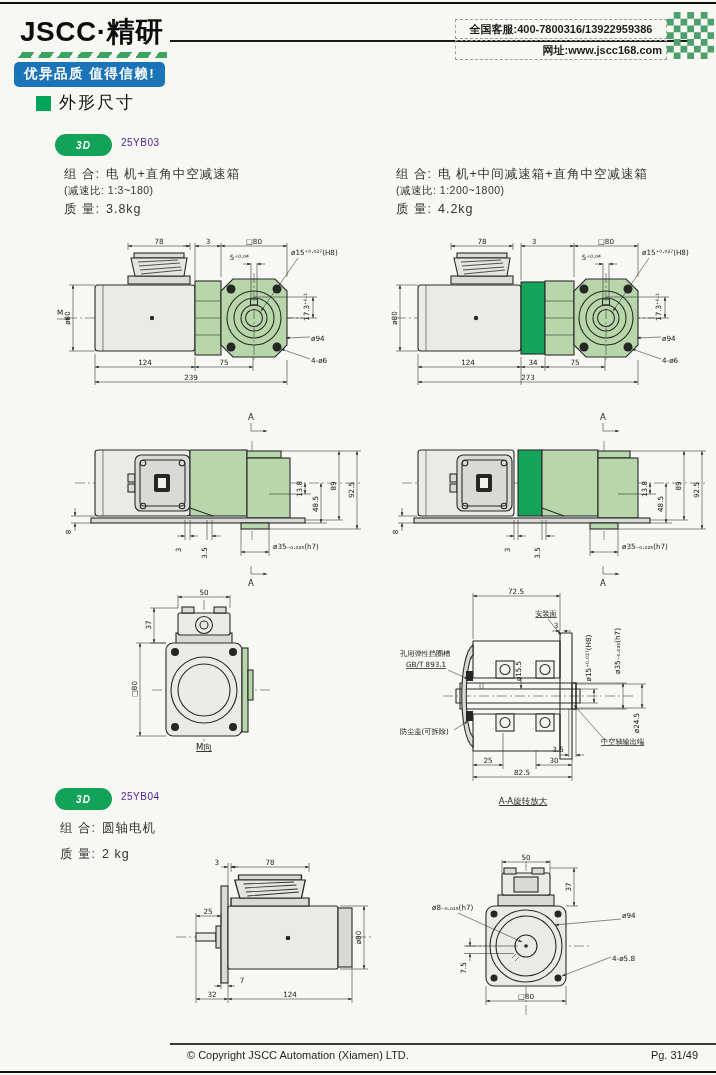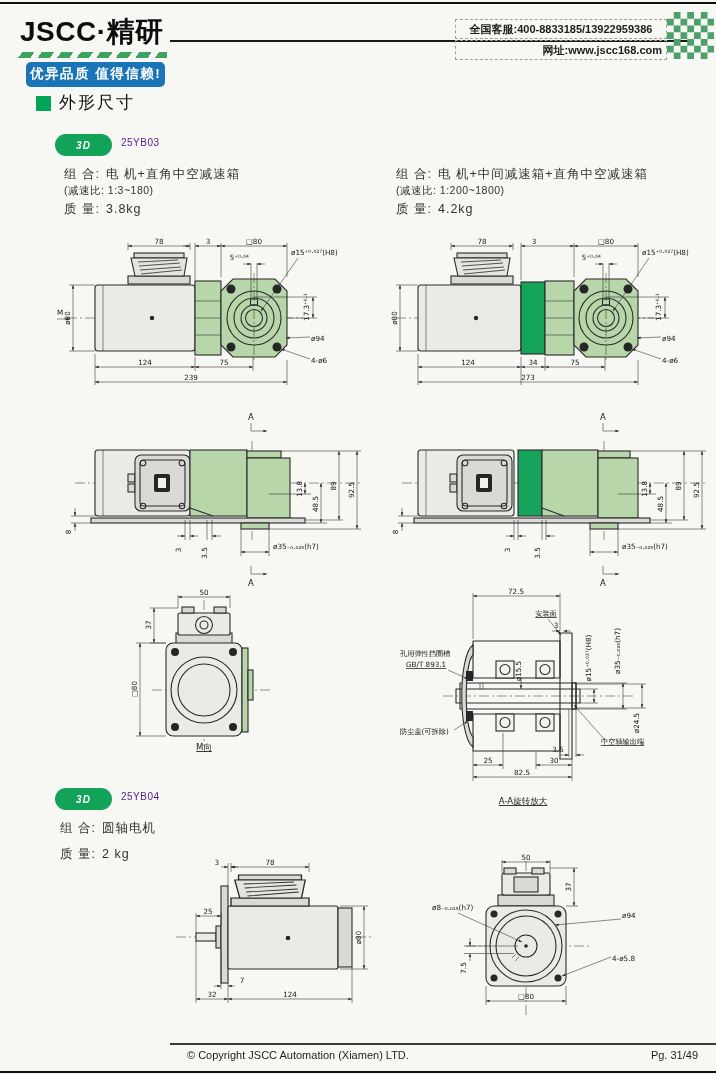--- a/index.html
+++ b/index.html
@@ -4,22 +4,22 @@
 <style>
   html,body{margin:0;padding:0;background:#dcdcdc}
   .page{position:relative;width:716px;height:1075px;background:#f7f7f4;overflow:hidden;
         font-family:"Liberation Sans","DejaVu Sans",sans-serif;color:#222}
   .abs{position:absolute}
   .rule{background:#101010}
   
   .logo{left:20px;top:13px;font-size:28px;font-weight:bold;letter-spacing:.5px;color:#0d0d0d;white-space:nowrap}
   .logo-dashes{left:17px;top:52px;width:150px;height:6px;
     background-image:repeating-linear-gradient(-55deg,#3ca45f 0 10px,transparent 10px 16px)}
-  .slogan{left:26px;top:62px;background:#1b74b8;color:#fff;font-weight:bold;font-size:13.5px;
-    padding:3px 4px 4px;border-radius:5px;letter-spacing:1.5px;white-space:nowrap}
+  .slogan{left:14px;top:62px;background:#1b74b8;color:#fff;font-weight:bold;font-size:13.5px;
+    padding:3px 10px 4px;border-radius:5px;letter-spacing:1.5px;white-space:nowrap}
   .hdr-line{left:170px;top:40px;width:520px;height:2px;background:#1a1a1a}
   .contact{left:455px;top:19px;width:212px}
   .contact .row{border:1px dashed #9aa0a0;height:18px;display:flex;align-items:center;
     justify-content:center;font-size:11px;font-weight:bold;color:#1c1c1c;white-space:nowrap}
   .contact .row2{margin-top:1px;justify-content:flex-end;padding-right:4px}
   .checker{left:667px;top:12px;width:47px;height:47px;
     background-image:conic-gradient(#4d9f6b 0 25%,transparent 0 50%,#4d9f6b 0 75%,transparent 0);
     background-size:13.5px 13.5px}
   
   .sec-square{left:36px;top:96px;width:15px;height:15px;background:#00a558}
@@ -56,21 +56,21 @@
 
 <div class="page">
   <div class="abs rule" style="left:0;top:2px;width:716px;height:2px"></div>
   <div class="abs rule" style="left:0;top:1071px;width:716px;height:2px"></div>
 
   <div class="abs logo">JSCC·精研</div>
   <div class="abs logo-dashes"></div>
   <div class="abs slogan">优异品质 值得信赖!</div>
   <div class="abs hdr-line"></div>
   <div class="abs contact">
-    <div class="row">全国客服:400-8833185/13922959386</div>
+    <div class="row">全国客服:400-7800316/13922959386</div>
     <div class="row row2">网址:www.jscc168.com</div>
   </div>
   <div class="abs checker"></div>
 
   <div class="abs sec-square"></div>
   <div class="abs sec-title">外形尺寸</div>
 
   <div class="abs pill" style="left:55px;top:134px">3D</div>
   <div class="abs model-name" style="left:121px;top:137px">25YB03</div>
 

